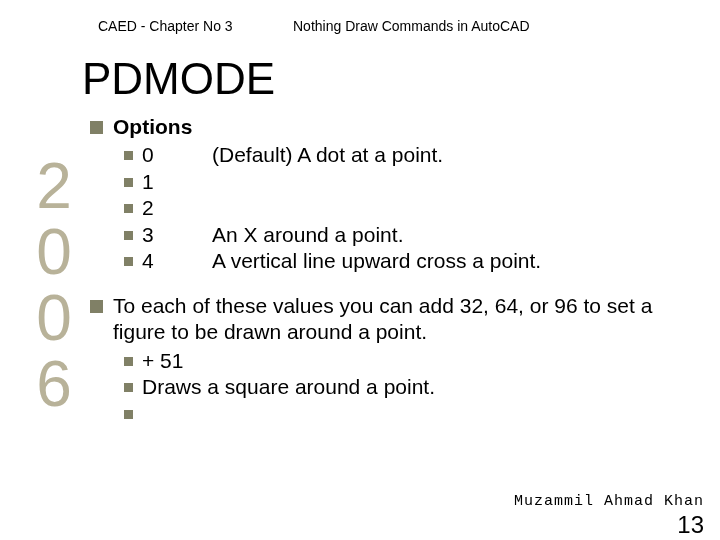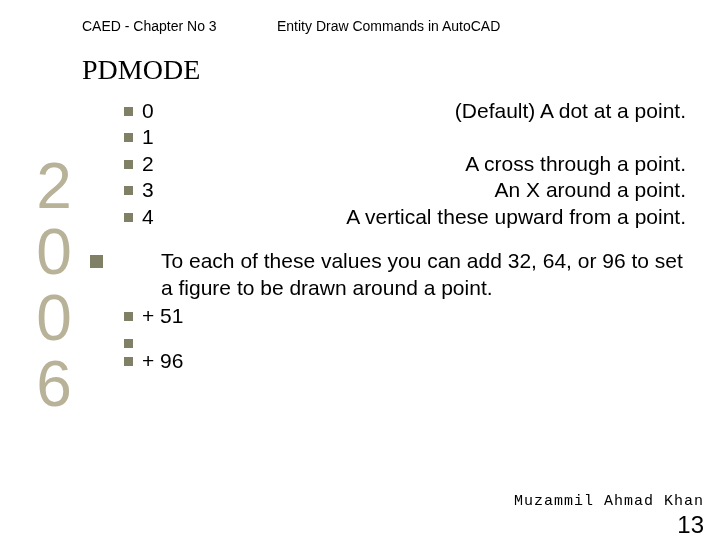--- a/index.html
+++ b/index.html
@@ -9,26 +9,27 @@
     background: #fff;
     font-family: Arial, Helvetica, sans-serif;
     position: relative;
     color: #000;
     overflow: hidden;
   }
   .header {
     display: flex;
     padding: 18px 0 4px 82px;
     font-size: 14px;
+    margin-left: 16px;
   }
   .header .left { width: 195px; }
   .header .right { }
   .title {
-    font-family: Liberation Serif, serif;
-    font-size: 28px;
+    font-family: Liberation Sans, sans-serif;
+    font-size: 44px;
     padding: 16px 0 10px 82px;
     font-weight: normal;
   }
   .year {
     position: absolute;
     left: 22px;
     top: 150px;
     font-family: Arial, Helvetica, sans-serif;
     font-size: 64px;
     color: #b8b299;
@@ -52,22 +53,22 @@
   .lvl1 .label { font-weight: bold; }
   .lvl2 { padding-left: 34px; margin-top: 2px; }
   .lvl2 > li { list-style: none; }
   .lvl2 > li > .row { display: flex; align-items: flex-start; }
   .sq2 {
     width: 9px; height: 9px; background: #808066;
     flex: none; margin-top: 9px; margin-right: 9px;
   }
   .key { display: inline-block; width: 70px; flex: none; }
   .key-wide { display: inline-block; width: 80px; flex: none; }
-  .desc { flex: 1; text-align: right; }
-  .para { flex: 1; margin-left: 48px; }
+  .desc { flex: 1; }
+  .para { flex: 1; }
   .footer-author {
     position: absolute;
     right: 16px;
     bottom: 30px;
     font-family: "Courier New", Courier, monospace;
     font-size: 15px;
     letter-spacing: 1px;
     padding-left: 14px;
   }
   .footer-page {
@@ -75,89 +76,92 @@
     right: 16px;
     bottom: 1px;
     font-size: 24px;
   }
 </style>
 </head>
 <body>
 
 <div class="header">
   <div class="left">CAED - Chapter No 3</div>
-  <div class="right">Entity Draw Commands in AutoCAD</div>
+  <div class="right">Nothing Draw Commands in AutoCAD</div>
 </div>
 
 <h1 class="title">PDMODE</h1>
 
 <div class="year">2006</div>
 
 <div class="content">
   <ul class="lvl1">
     <li>
+      <div class="row">
+        <span class="sq1"></span>
+        <span class="label">Options</span>
+      </div>
       <ul class="lvl2">
         <li>
             <div class="row">
           <span class="sq2"></span>
           <span class="key">0</span>
           <span class="desc">(Default) A dot at a point.</span>
         </div>
           </li>
         <li>
             <div class="row">
           <span class="sq2"></span>
           <span class="key">1</span>
         </div>
           </li>
         <li>
             <div class="row">
           <span class="sq2"></span>
           <span class="key">2</span>
-          <span class="desc">A cross through a point.</span>
         </div>
           </li>
         <li>
             <div class="row">
           <span class="sq2"></span>
           <span class="key">3</span>
           <span class="desc">An X around a point.</span>
         </div>
           </li>
         <li>
             <div class="row">
           <span class="sq2"></span>
           <span class="key">4</span>
-          <span class="desc">A vertical these upward from a point.</span>
+          <span class="desc">A vertical line upward cross a point.</span>
         </div>
           </li>
       </ul>
     </li>
 
     <li>
       <div class="row">
         <span class="sq1"></span>
         <span class="para">To each of these values you can add 32, 64, or 96 to set a figure to be drawn around a point.</span>
       </div>
       <ul class="lvl2">
         <li>
             <div class="row">
           <span class="sq2"></span>
           <span class="key-wide">+ 51</span>
         </div>
           </li>
         <li>
             <div class="row">
           <span class="sq2"></span>
+          <span class="desc">Draws a square around a point.</span>
         </div>
           </li>
         <li>
             <div class="row">
           <span class="sq2"></span>
-          <span class="key-wide">+ 96</span>
         </div>
           </li>
       </ul>
     </li>
   </ul>
 </div>
 
 <div class="footer-author">Muzammil Ahmad Khan</div>
 <div class="footer-page">13</div>
 

